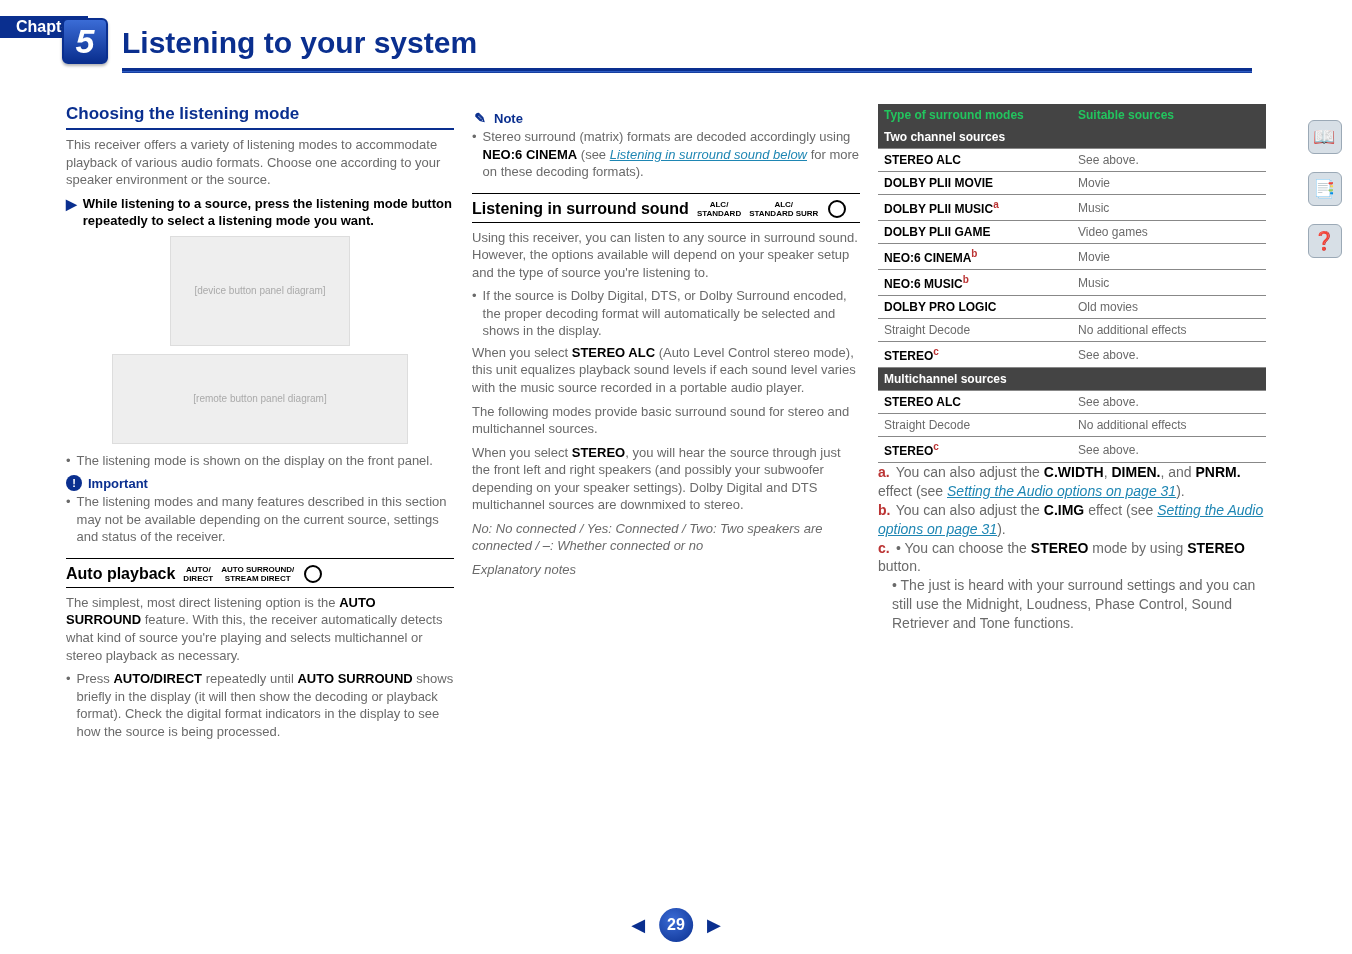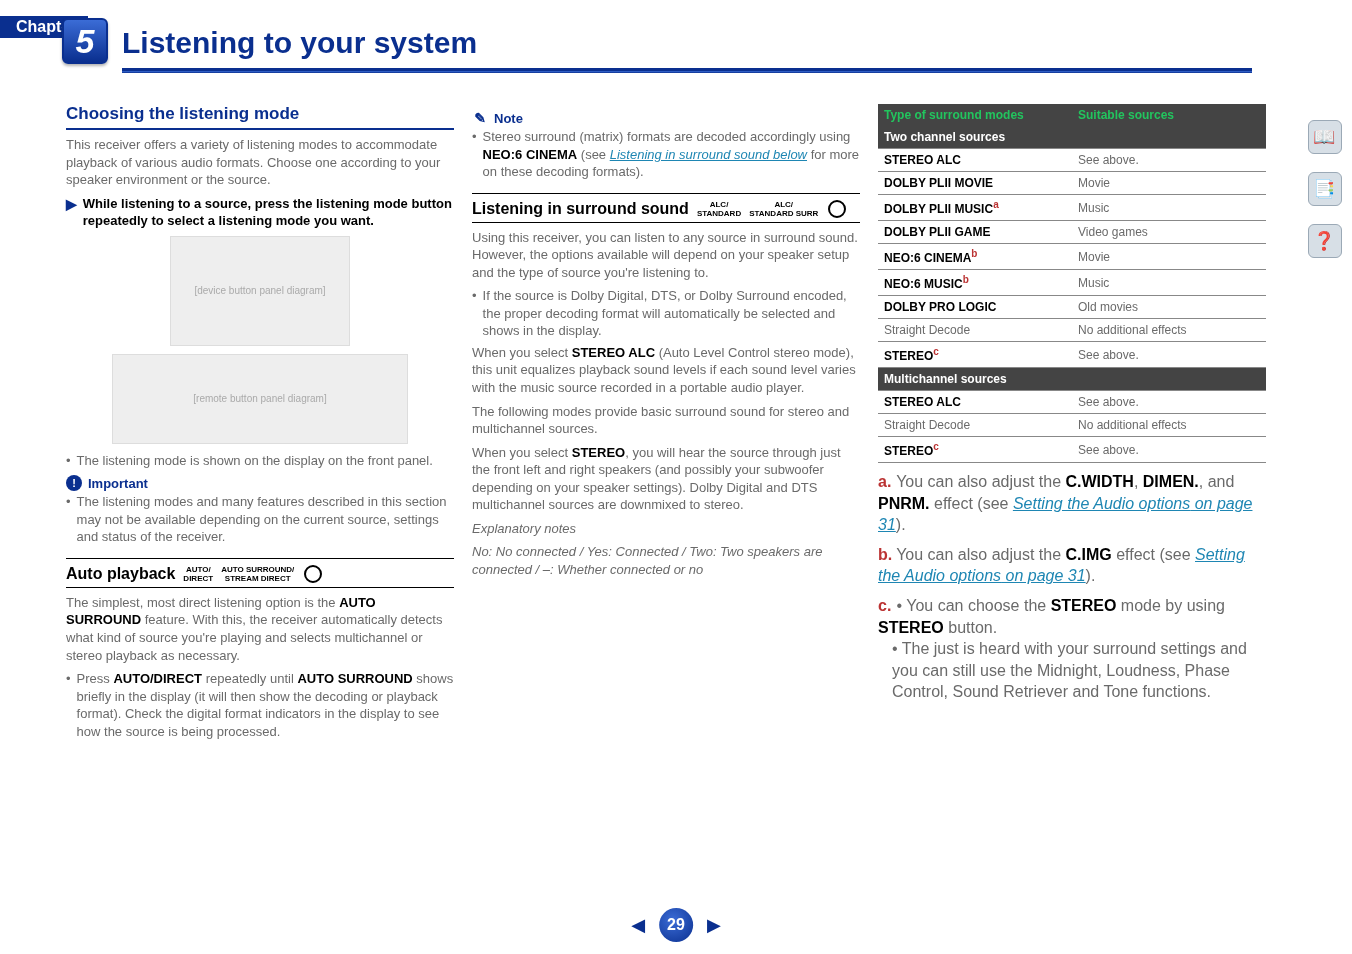--- a/index.html
+++ b/index.html
@@ -76,21 +76,21 @@
   .link { color: #1e86b3; font-style: italic; text-decoration: underline; }
   .strong { font-weight: bold; color: #000; }
 
   table.modes { width: 100%; border-collapse: collapse; font-size: 12px; }
   table.modes th { background: #444; color: #22c55e; text-align: left; padding: 4px 6px; font-weight: bold; }
   table.modes td { padding: 4px 6px; border-bottom: 1px solid #888; }
   table.modes tr.section td { background: #444; color: #fff; font-weight: bold; }
   table.modes td.label { font-weight: bold; color: #000; width: 50%; }
   table.modes td.plain { font-weight: normal; color: #6a6a6a; }
   .sup { color: #b33; font-size: 10px; vertical-align: super; font-weight: bold; }
-  .foot { font-size: 16px; line-height: 1.35; margin-top: 8px; }
+  .foot { font-size: 14px; line-height: 1.35; }
   .foot .fnlabel { color: #b33; font-weight: bold; display: inline-block; width: 14px; }
 
   .side-icons { position: absolute; right: 10px; top: 120px; display: flex; flex-direction: column; gap: 18px; }
   .side-icons .sicon {
     width: 34px; height: 34px; border-radius: 6px; background: #d7dfe6;
     border: 1px solid #9ba9b6; display: flex; align-items: center; justify-content: center; font-size: 18px;
   }
 
   .pager {
     position: absolute; left: 50%; bottom: 12px; transform: translateX(-50%);
@@ -198,22 +198,22 @@
       <span>•</span>
       <span>If the source is Dolby Digital, DTS, or Dolby Surround encoded, the proper decoding format will automatically be selected and shows in the display.</span>
     </div>
     <div class="p">
       <span>When you select </span><span class="strong">STEREO ALC</span><span> (Auto Level Control stereo mode), this unit equalizes playback sound levels if each sound level varies with the music source recorded in a portable audio player.</span>
     </div>
     <div class="p">The following modes provide basic surround sound for stereo and multichannel sources.</div>
     <div class="p">
       <span>When you select </span><span class="strong">STEREO</span><span>, you will hear the source through just the front left and right speakers (and possibly your subwoofer depending on your speaker settings). Dolby Digital and DTS multichannel sources are downmixed to stereo.</span>
     </div>
+    <div class="p ital">No: No connected / Yes: Connected / Two: Two speakers are connected / –: Whether connected or no</div>
     <div class="p ital">Explanatory notes</div>
-    <div class="p ital">No: No connected / Yes: Connected / Two: Two speakers are connected / –: Whether connected or no</div>
   </div>
 
   <div class="col">
     <table class="modes">
       <thead>
         <tr>
           <th>Type of surround modes</th>
           <th>Suitable sources</th>
         </tr>
       </thead>

